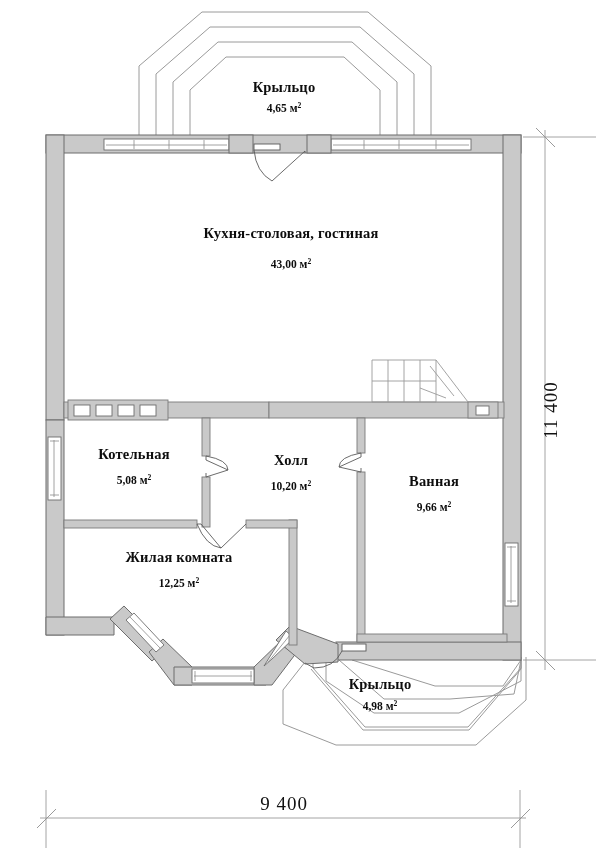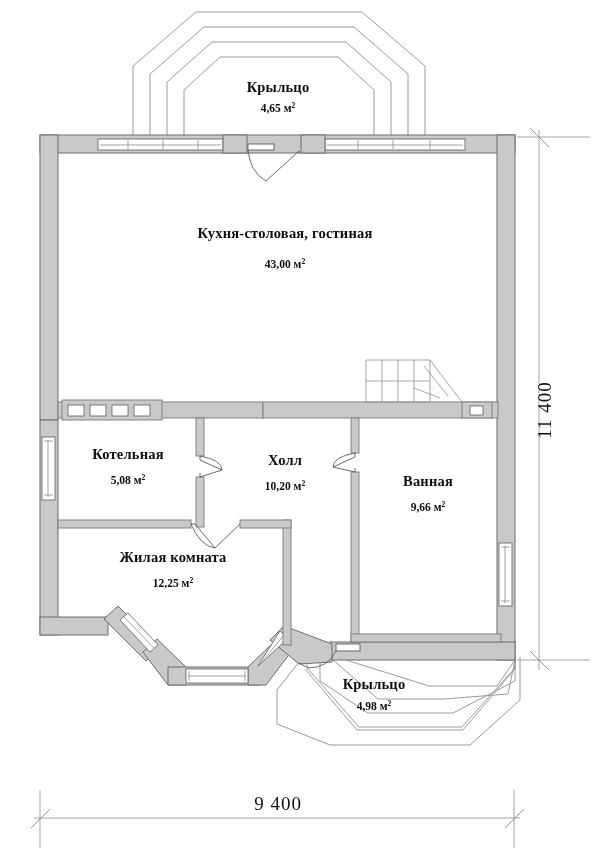--- a/index.html
+++ b/index.html
@@ -9,21 +9,21 @@
   }
   body {
     width: 600px;
     height: 867px;
     position: relative;
     overflow: hidden;
     font-family: "Liberation Serif", "DejaVu Serif", serif;
   }
   #plan-root {
     position: absolute;
-    left: 0; top: 0;
+    left: 6px; top: 0;
     width: 556px;
     height: 867px;
   }
   svg.floorplan {
     display: block;
     width: 600px;
     height: 867px;
   }
   .wall { fill: #c9c9c9; stroke: #6d6d6d; stroke-width: 1; }
   .wall-thin { fill: #c9c9c9; stroke: #7a7a7a; stroke-width: 0.9; }

